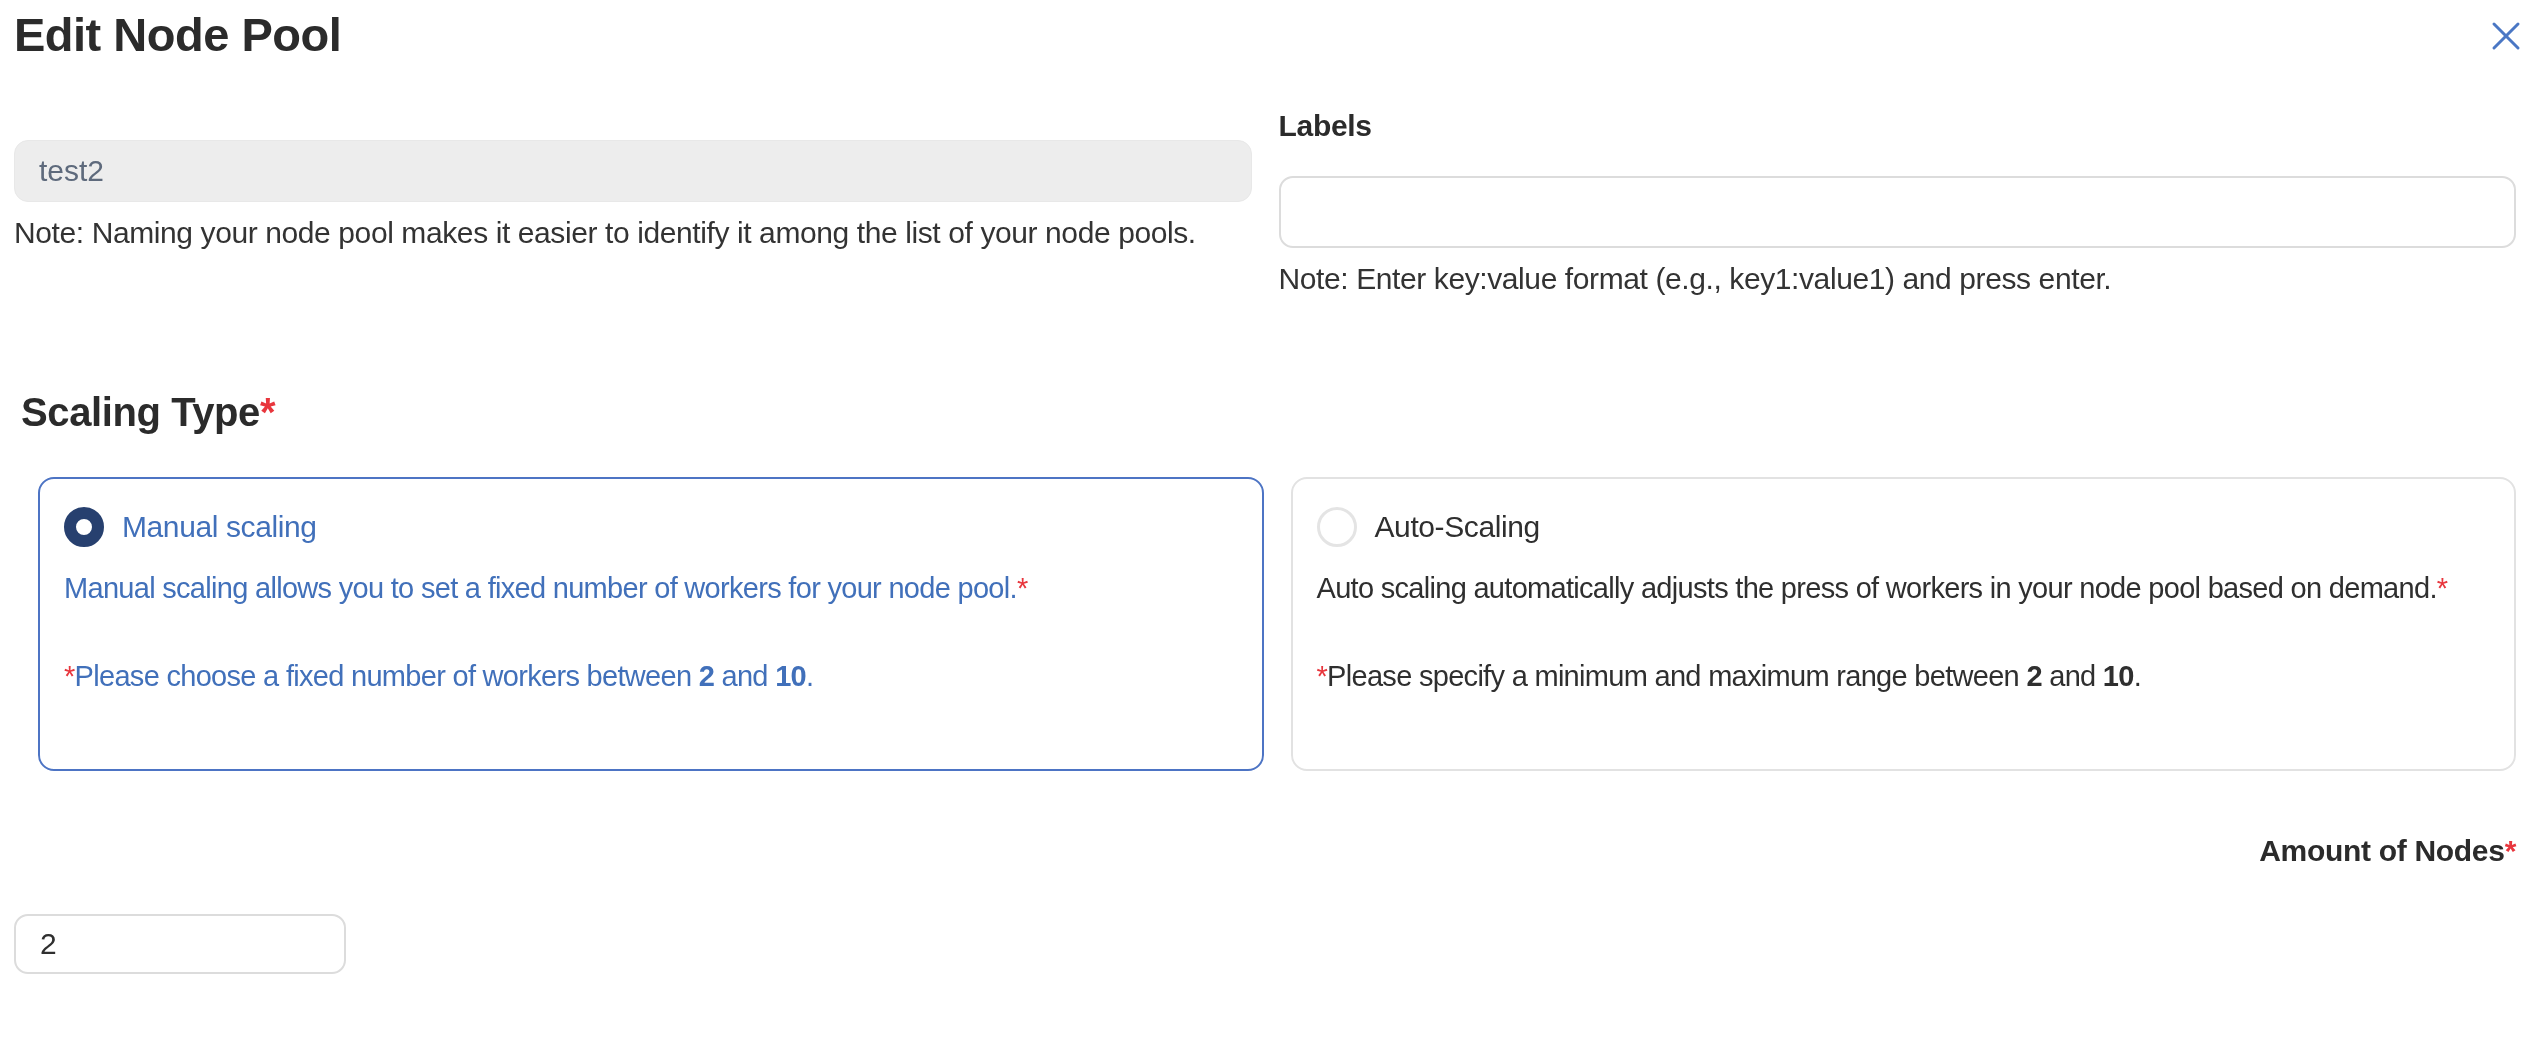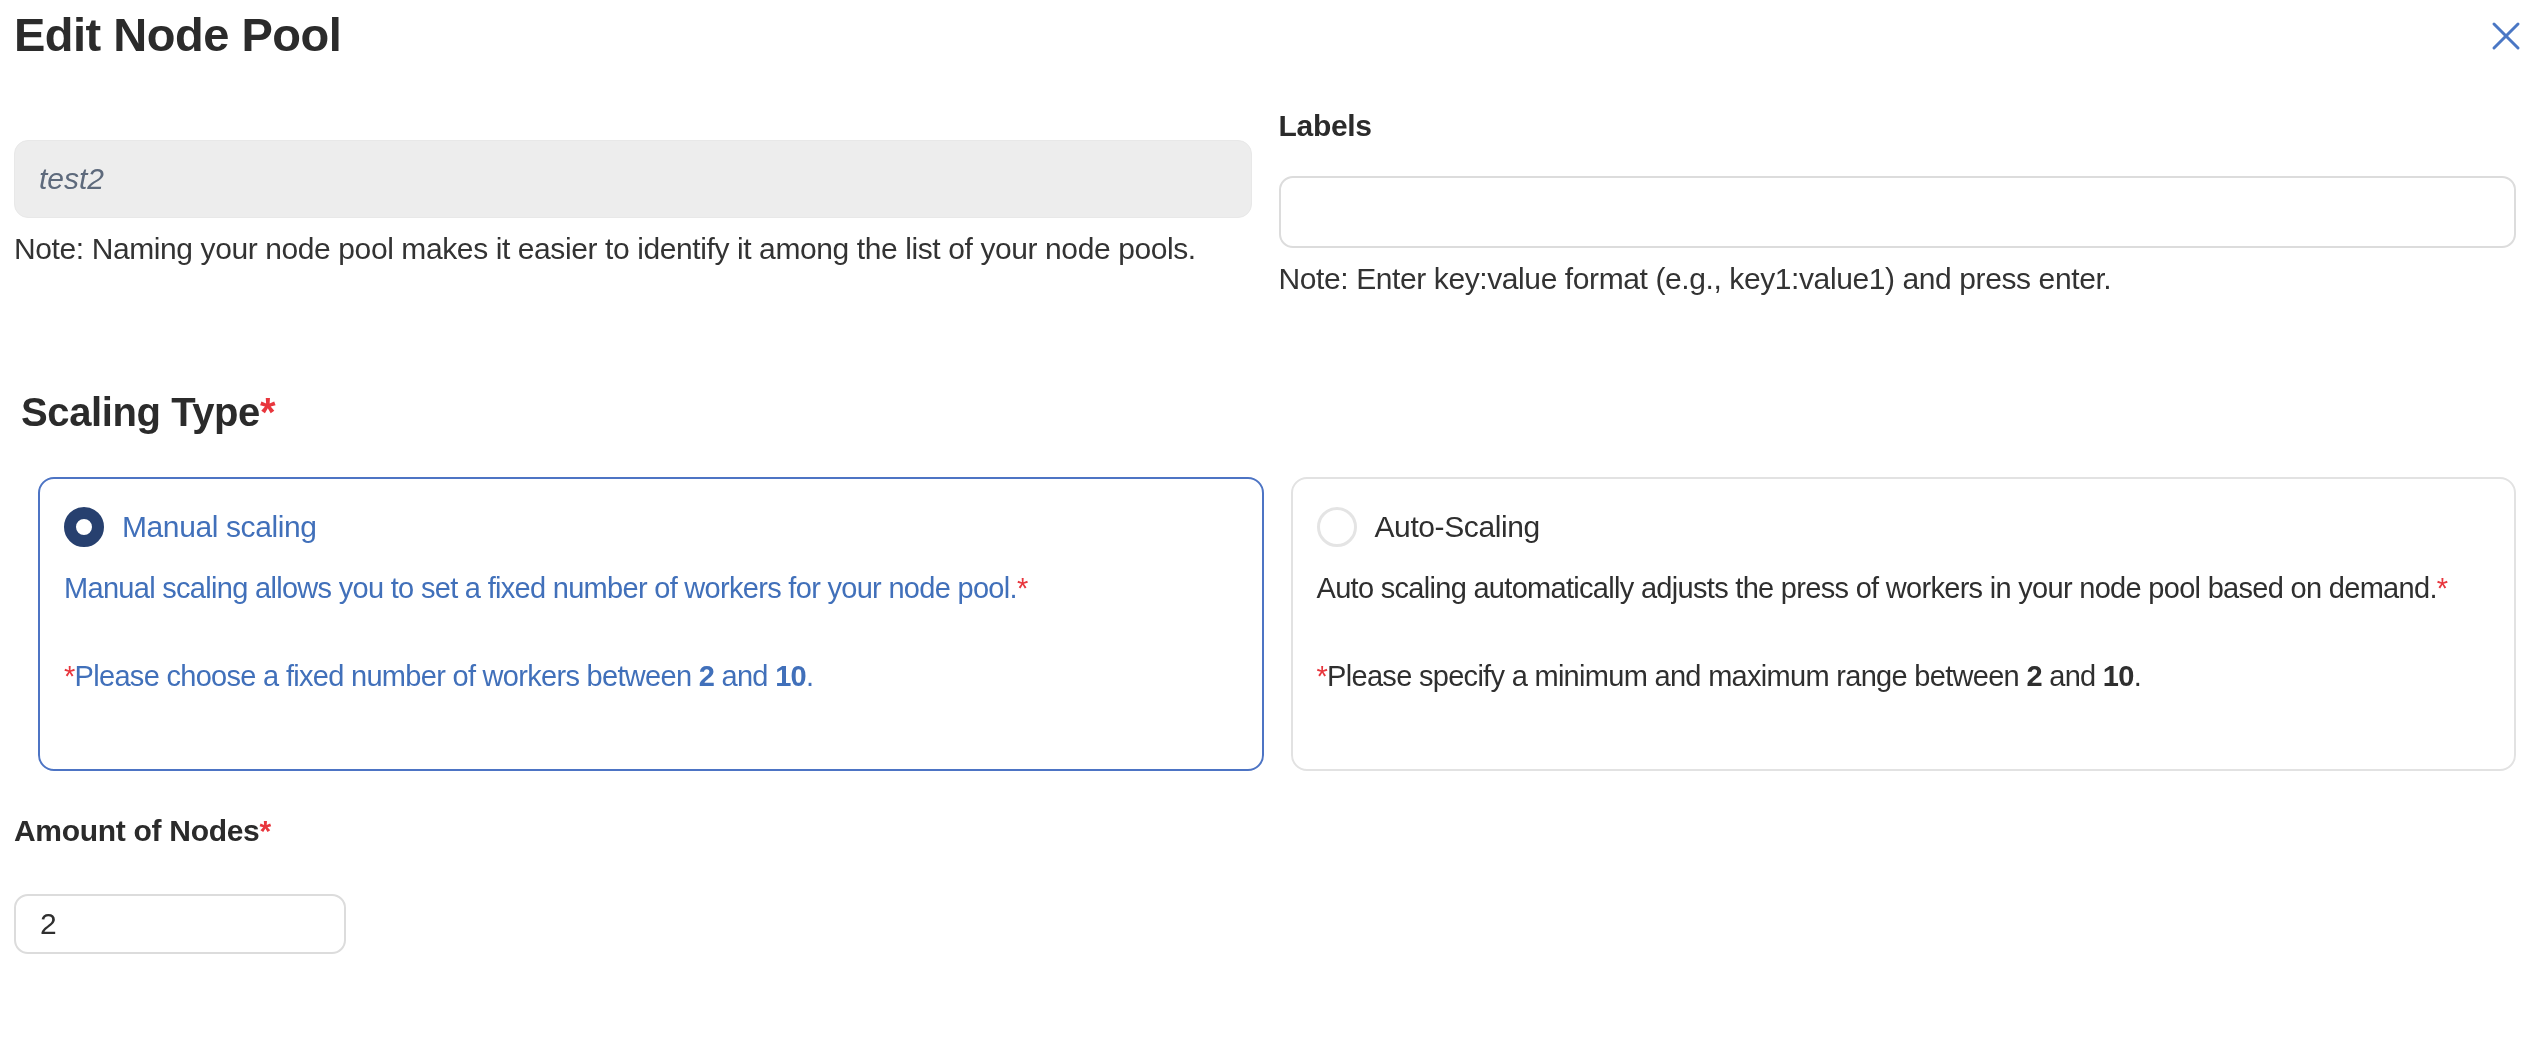--- a/index.html
+++ b/index.html
@@ -29,21 +29,21 @@
     font-size: 30px; line-height: 36px; font-weight: 700;
     color: #2b2b2b; letter-spacing: -0.3px;
   }
   .req { color: #e8363d; }
 
   .text-input {
     display: block; width: 100%; margin-top: 32px;
     font-family: "Liberation Sans", sans-serif; font-size: 30px;
     padding: 0 24px; border-radius: 14px; outline: none;
   }
-  .name-input { height: 78px; background: #ededed; border: 1px solid #e8e8e8; color: #5e6a7c; font-style: italic; }
+  .name-input { height: 62px; background: #ededed; border: 1px solid #e8e8e8; color: #5e6a7c; }
   .labels-input { height: 72px; background: #fff; border: 2px solid #dcdcdc; color: #2f2f2f; }
 
   .note { margin-top: 14px; font-size: 30px; line-height: 34px; color: #333333; letter-spacing: -0.4px; }
 
   .section-heading {
     margin: 92px 7px 0; font-size: 40px; line-height: 48px; font-weight: 700;
     color: #2b2b2b; letter-spacing: -0.4px;
   }
 
   .cards { margin-top: 41px; padding-left: 24px; }
@@ -58,21 +58,21 @@
   .radio-label { font-size: 30px; line-height: 40px; letter-spacing: -0.4px; }
 
   .manual .radio-label, .manual .desc, .manual .constraint { color: #4170ba; }
   .auto   .radio-label, .auto   .desc, .auto   .constraint { color: #2f2f2f; }
 
   .desc, .constraint { font-size: 29px; line-height: 44px; letter-spacing: -0.7px; }
   .desc { margin: 19px 0 0; }
   .constraint { margin: 44px 0 0; }
   .constraint b, .desc b { font-weight: 700; }
 
-  .amount-label { margin-top: 42px; }
+  .amount-label { margin-top: 62px; text-align: right; }
   .amount-input {
     display: block; margin-top: 45px; width: 332px; height: 60px;
     background: #fff; border: 2px solid #dcdcdc; border-radius: 14px;
     font-family: "Liberation Sans", sans-serif; font-size: 30px; color: #2f2f2f;
     padding: 0 24px; outline: none;
   }
 </style>
 </head>
 <body>
 

